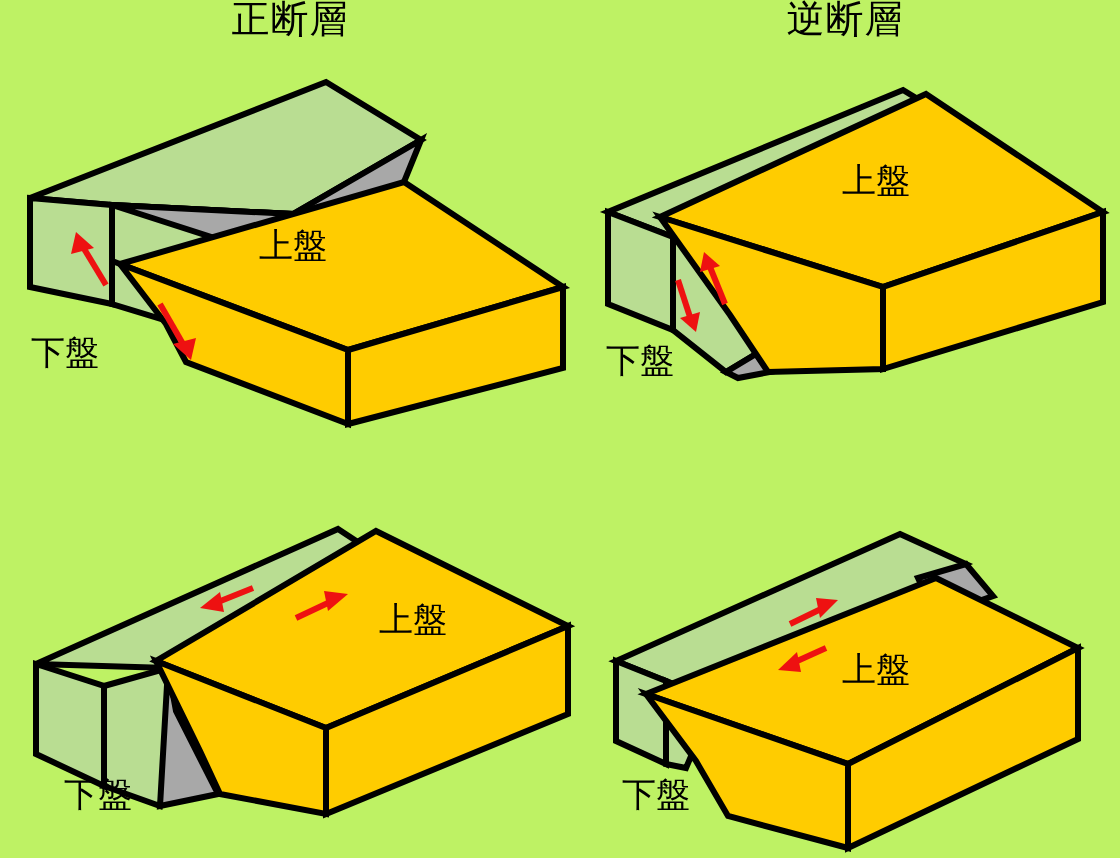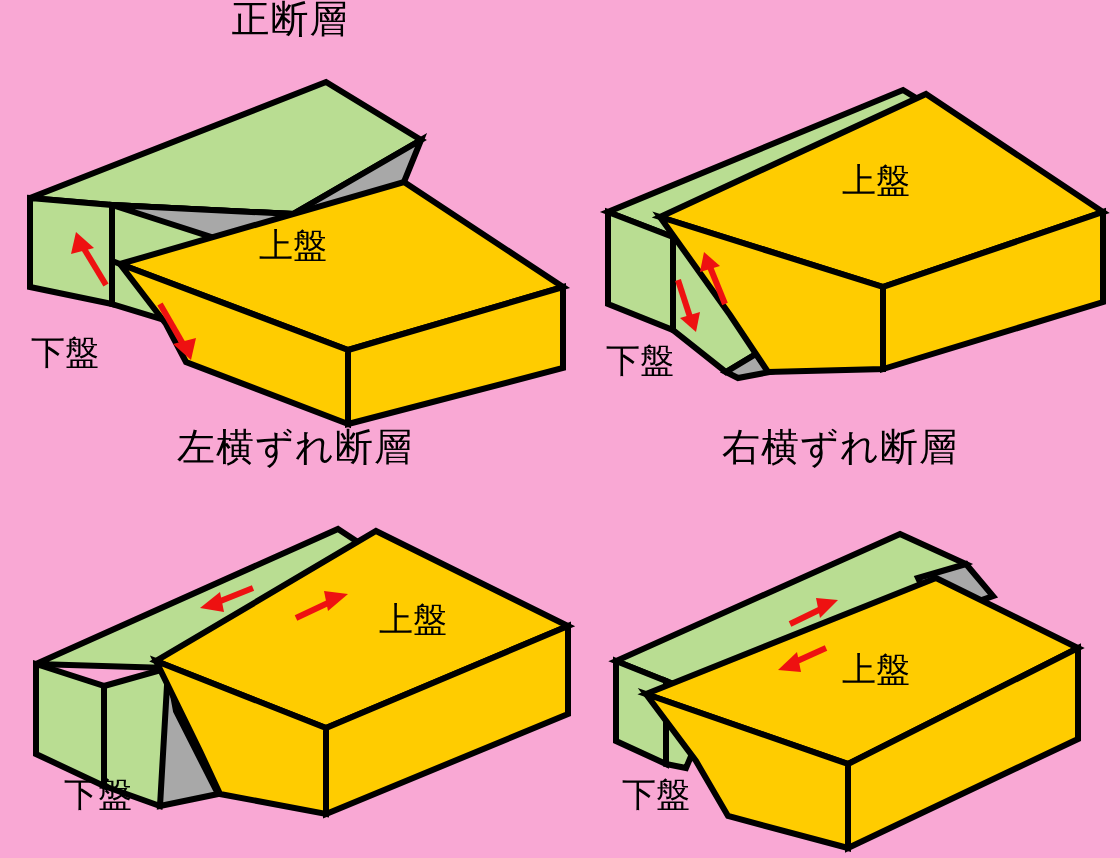--- a/index.html
+++ b/index.html
@@ -11,21 +11,21 @@
   body {
     width: 1120px;
     height: 858px;
     font-family: "DejaVu Sans", "Liberation Sans", sans-serif;
     overflow: hidden;
   }
   .sheet {
     position: relative;
     width: 1120px;
     height: 858px;
-    background: #f9a8d4;
+    background: #bef264;
   }
   .panel {
     position: absolute;
   }
   .panel-title {
     position: absolute;
     left: 0;
     top: 0;
     width: 100%;
     text-align: center;
@@ -108,20 +108,21 @@
           <polygon class="arrow-head" points="183,288 165,272 188,266"></polygon>
         </g>
 
         <text class="face-label" x="285" y="175" text-anchor="middle">上盤</text>
         <text class="face-label" x="57" y="282" text-anchor="middle">下盤</text>
       </svg>
     </div>
   </div>
 
   <div class="panel" id="panel-reverse">
+    <div class="panel-title">逆断層</div>
     <div class="panel-figure">
       <svg width="550" height="360" viewBox="0 0 550 360">
 
         <polygon points="325,18 348,32 95,165 30,140" fill="#b9dd92" class="blk-edge"></polygon>
 
         <polygon points="30,140 95,165 95,258 30,232" fill="#b9dd92" class="blk-edge"></polygon>
 
         <polygon points="95,165 120,170 178,282 148,300 95,258" fill="#b9dd92" class="blk-edge"></polygon>
 
         <polygon points="148,300 178,282 192,300 160,306" fill="#a8a8a8" class="blk-edge"></polygon>
@@ -142,21 +143,20 @@
           <polygon class="arrow-head" points="126,180 142,194 122,200"></polygon>
         </g>
 
         <text class="face-label" x="298" y="110" text-anchor="middle">上盤</text>
         <text class="face-label" x="62" y="290" text-anchor="middle">下盤</text>
       </svg>
     </div>
   </div>
 
   <div class="panel" id="panel-leftlat">
-    <div class="panel-title">左横ずれ断層</div>
     <div class="panel-figure">
       <svg width="590" height="370" viewBox="0 0 590 370">
 
         <polygon points="330,33 368,58 160,172 28,168" fill="#b9dd92" class="blk-edge"></polygon>
 
         <polygon points="28,168 96,190 96,290 28,258" fill="#b9dd92" class="blk-edge"></polygon>
 
         <polygon points="96,190 160,172 168,215 152,310 96,290" fill="#b9dd92" class="blk-edge"></polygon>
 
         <polygon points="160,172 168,215 210,298 152,310" fill="#a8a8a8" class="blk-edge"></polygon>
@@ -177,21 +177,20 @@
           <polygon class="arrow-head" points="340,98 320,115 316,95"></polygon>
         </g>
 
         <text class="face-label" x="405" y="125" text-anchor="middle">上盤</text>
         <text class="face-label" x="90" y="300" text-anchor="middle">下盤</text>
       </svg>
     </div>
   </div>
 
   <div class="panel" id="panel-rightlat">
-    <div class="panel-title">右横ずれ断層</div>
     <div class="panel-figure">
       <svg width="560" height="370" viewBox="0 0 560 370">
 
         <polygon points="332,38 398,68 130,198 48,165" fill="#b9dd92" class="blk-edge"></polygon>
 
         <polygon points="398,68 425,100 368,120 350,82" fill="#a8a8a8" class="blk-edge"></polygon>
 
         <polygon points="48,165 98,185 98,268 48,245" fill="#b9dd92" class="blk-edge"></polygon>
 
         <polygon points="98,185 130,198 138,225 118,272 98,268" fill="#b9dd92" class="blk-edge"></polygon>

